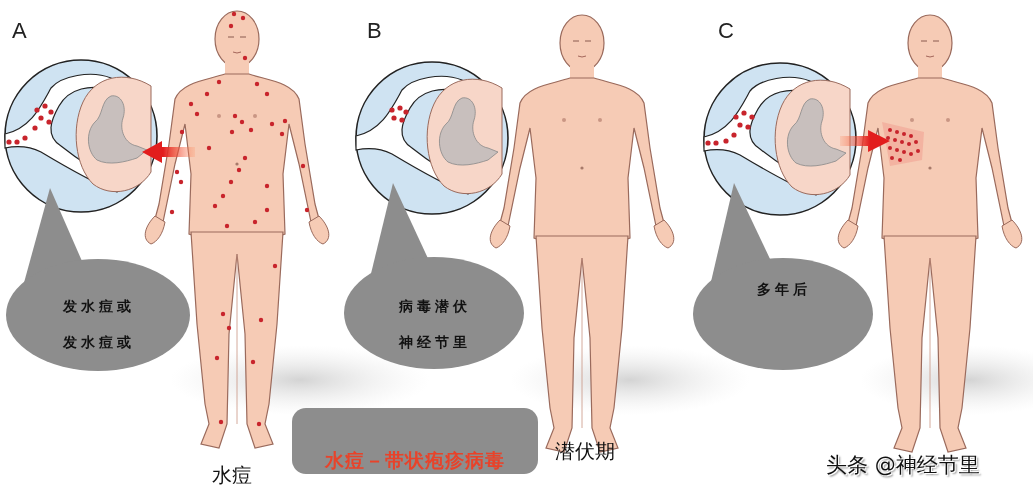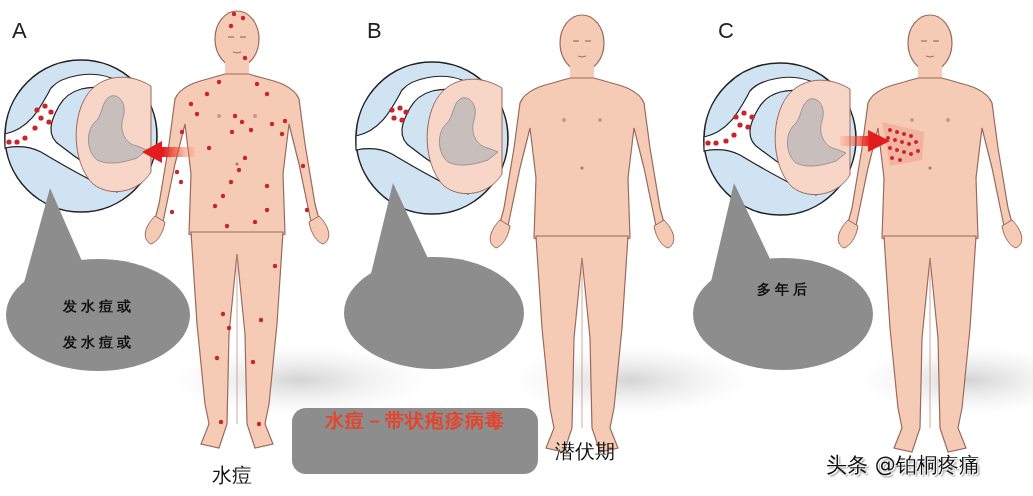--- a/index.html
+++ b/index.html
@@ -14,21 +14,21 @@
       position: absolute; text-align: center; color: #111;
       font-size: 14px; line-height: 36px; letter-spacing: 4px; font-weight: bold;
       font-family: "DejaVu Sans", sans-serif;
     }
     .caption {
       position: absolute; font-size: 20px; color: #111; font-family: "DejaVu Sans", sans-serif;
     }
     .title-box {
       position: absolute; left: 292px; top: 408px; width: 246px; height: 66px;
       background: #8d8d8d; border-radius: 14px;
-      display: flex; align-items: flex-start; justify-content: center;
+      display: flex; align-items: flex-end; justify-content: center;
     }
     .title-text {
       color: #e8432a; font-size: 19px; font-weight: bold; letter-spacing: 1px;
       font-family: "DejaVu Serif", serif;
     }
     .watermark {
       position: absolute; left: 826px; top: 451px; font-size: 21px; color: #111;
       font-family: "DejaVu Sans", sans-serif;
       text-shadow: 1px 1px 0 #fff, -1px -1px 0 #fff, 2px 2px 2px #888;
     }
@@ -215,25 +215,29 @@
   </svg>
 
   <div class="panel-letter" style="left:12px; top:18px;">A</div>
   <div class="panel-letter" style="left:367px; top:18px;">B</div>
   <div class="panel-letter" style="left:718px; top:18px;">C</div>
 
   <div class="bubble-text" style="left:18px; top:288px; width:162px;">
     <div>发水痘或</div>
     <div>发水痘或</div>
   </div>
+  <div class="bubble-text" style="left:354px; top:288px; width:162px;">
+    <div>病毒潜伏</div>
+    <div>神经节里</div>
+  </div>
   <div class="bubble-text" style="left:703px; top:272px; width:162px;font-family:Liberation Mono, monospace;">
     <div>多年后</div>
   </div>
 
   <div class="caption" style="left:212px; top:462px;">水痘</div>
   <div class="caption" style="left:555px; top:438px;">潜伏期</div>
 
   <div class="title-box">
     <span class="title-text">水痘－带状疱疹病毒</span>
   </div>
 
-  <div class="watermark">头条 @铂桐疼痛</div>
+  <div class="watermark">头条 @神经节里</div>
 </div>
 
 </body></html>

